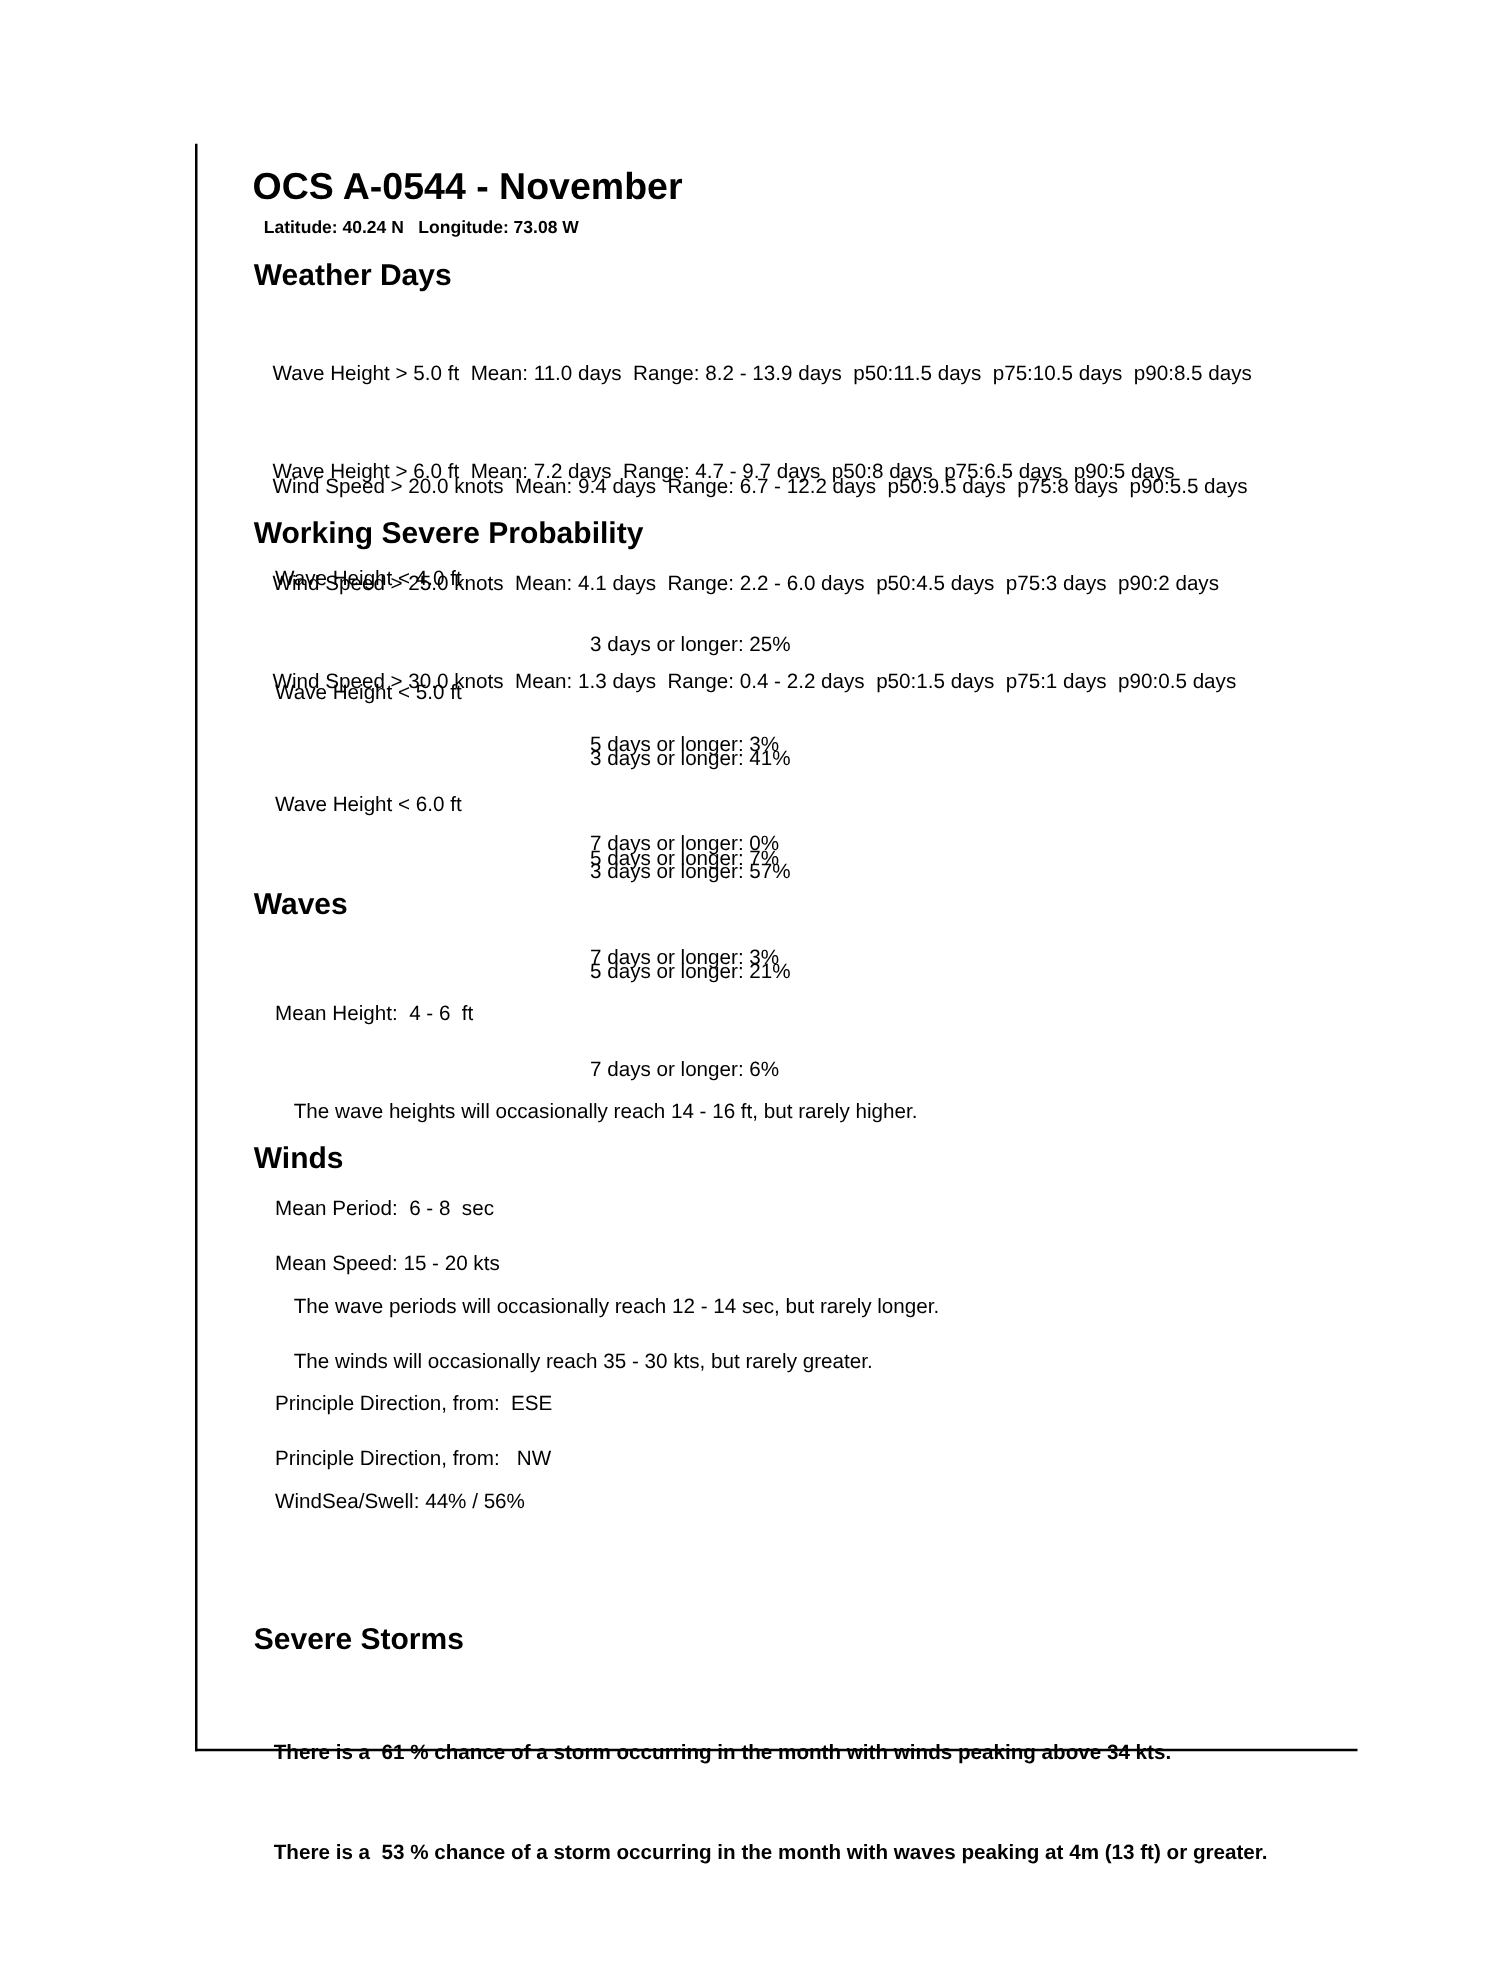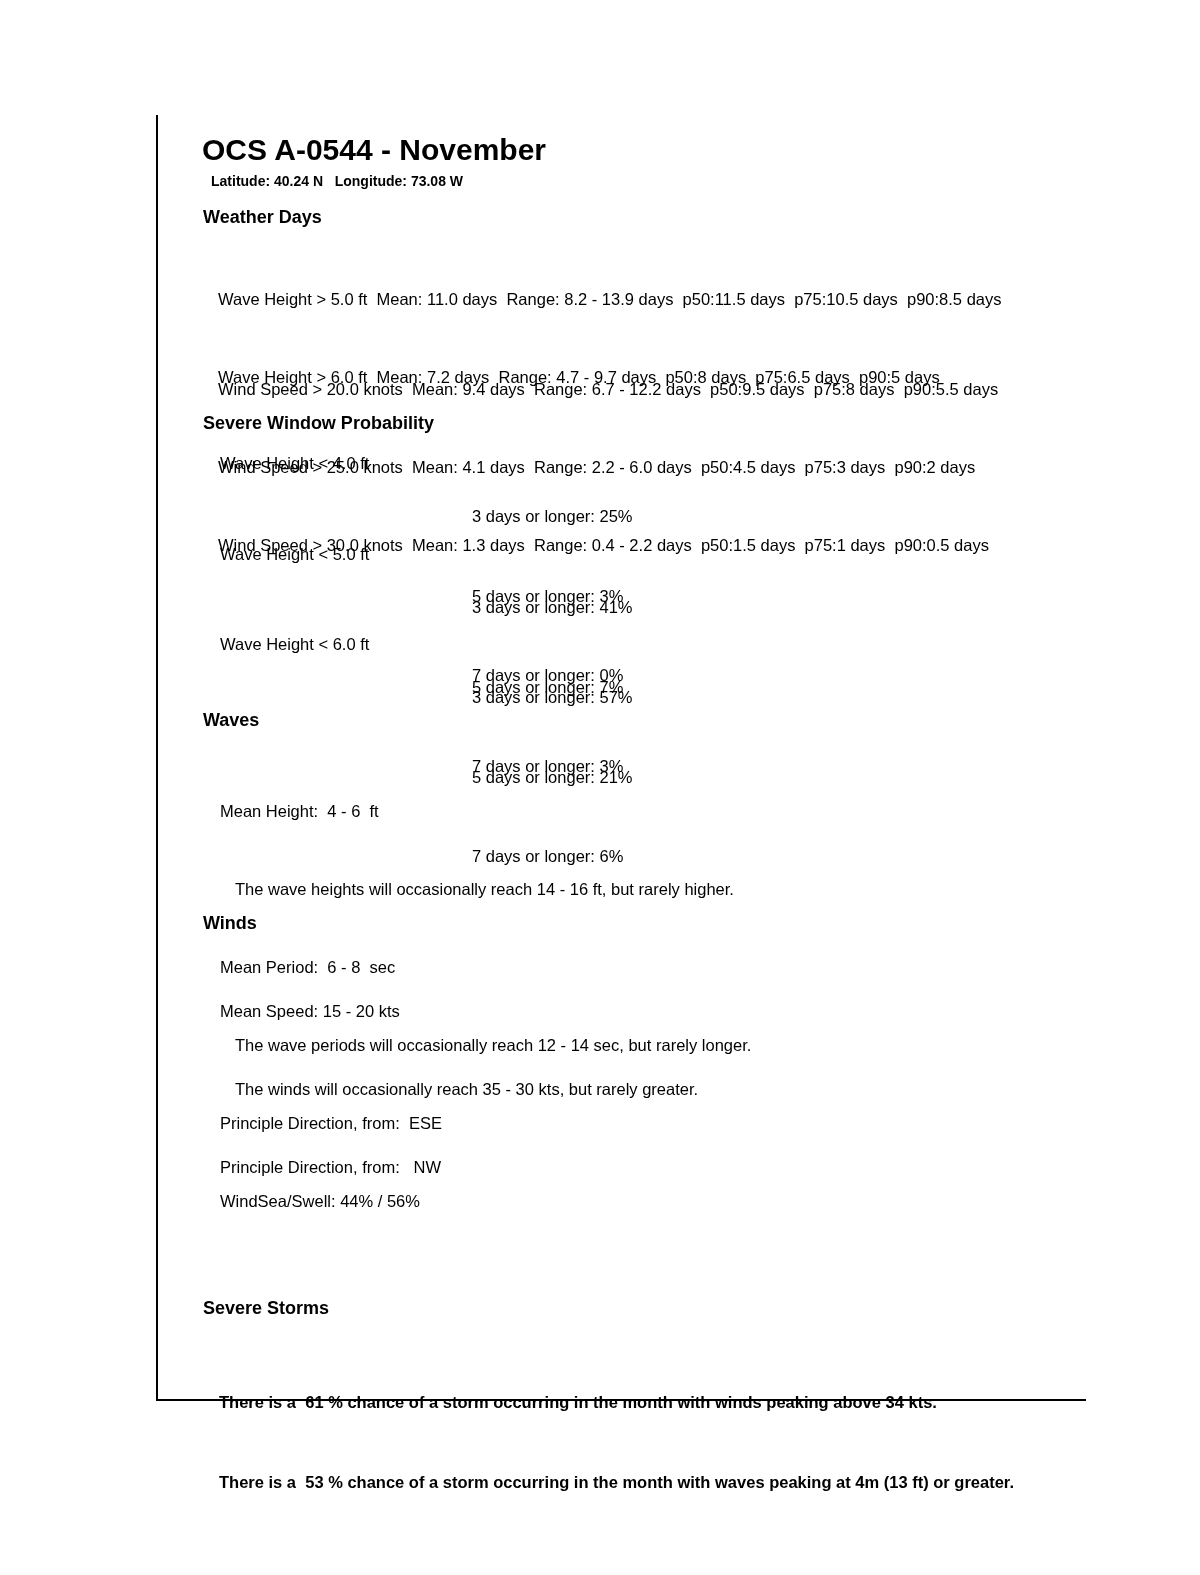--- a/index.html
+++ b/index.html
@@ -33,21 +33,21 @@
   }
   .page-subtitle {
     position: absolute;
     left: 211px; top: 174px;
     font-size: 14px; font-weight: bold;
     line-height: 1.1;
     white-space: pre;
   }
   .section-heading {
     position: absolute;
-    font-size: 18px; font-weight: bold;
+    font-size: 24px; font-weight: bold;
     line-height: 1.1;
     white-space: pre;
   }
   .h-weather  { left: 203px; top: 208px; }
   .h-window   { left: 203px; top: 414px; }
   .h-waves    { left: 203px; top: 711px; }
   .h-winds    { left: 203px; top: 914px; }
   .h-storms   { left: 203px; top: 1299px; }
 
   .body-block {
@@ -93,21 +93,21 @@
   <div>Wave Height &gt; 5.0 ft  Mean: 11.0 days  Range: 8.2 - 13.9 days  p50:11.5 days  p75:10.5 days  p90:8.5 days</div>
   <div>Wave Height &gt; 6.0 ft  Mean: 7.2 days  Range: 4.7 - 9.7 days  p50:8 days  p75:6.5 days  p90:5 days</div>
 </div>
 
 <div class="body-block wind-days">
   <div>Wind Speed &gt; 20.0 knots  Mean: 9.4 days  Range: 6.7 - 12.2 days  p50:9.5 days  p75:8 days  p90:5.5 days</div>
   <div>Wind Speed &gt; 25.0 knots  Mean: 4.1 days  Range: 2.2 - 6.0 days  p50:4.5 days  p75:3 days  p90:2 days</div>
   <div>Wind Speed &gt; 30.0 knots  Mean: 1.3 days  Range: 0.4 - 2.2 days  p50:1.5 days  p75:1 days  p90:0.5 days</div>
 </div>
 
-<div class="section-heading h-window">Severe Window Probability</div>
+<div class="section-heading h-window">Working Severe Probability</div>
 
 <div class="ww-group ww-g1">
   <div class="ww-label">Wave Height &lt; 4.0 ft</div>
   <div class="ww-values">
     <div>3 days or longer: 25%</div>
     <div>5 days or longer: 3%</div>
     <div>7 days or longer: 0%</div>
   </div>
 </div>
 

